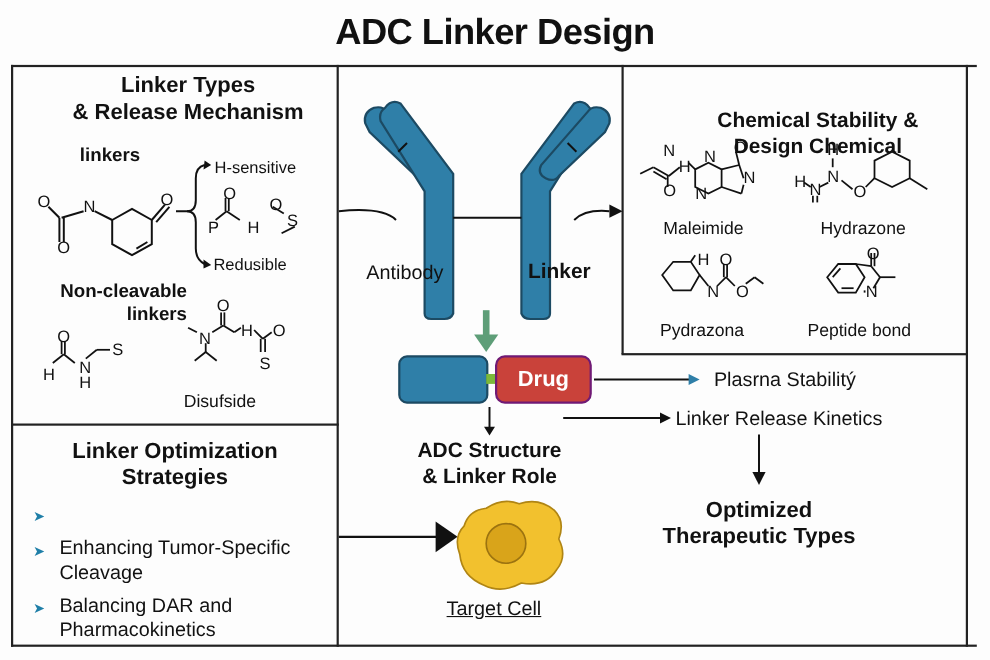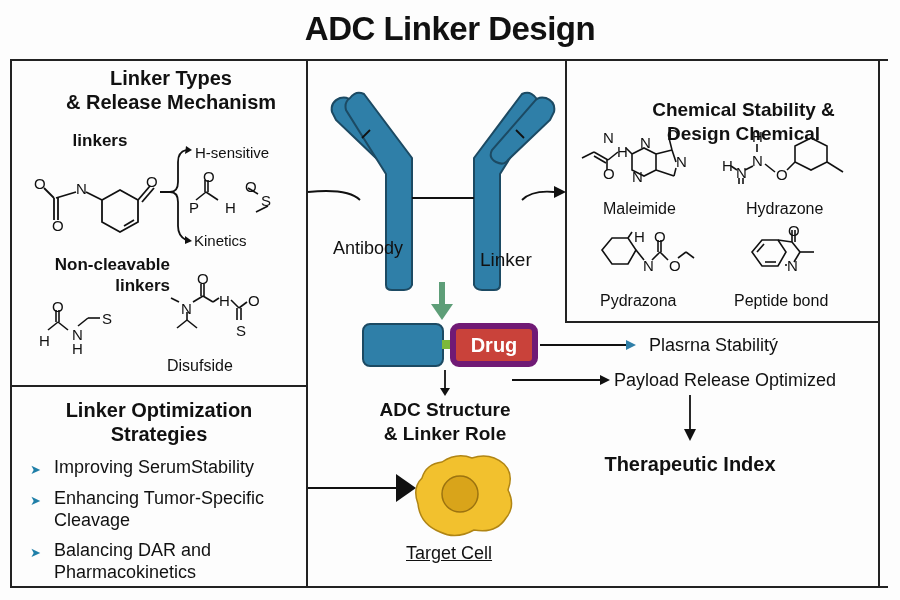--- a/index.html
+++ b/index.html
@@ -19,21 +19,21 @@
   .lbl { font-size: 15px; white-space: nowrap; }
   .chem-lbl { font-size: 16px; white-space: nowrap; }
   .strategy {
     font-size: 18px; line-height: 22px; left: 30px; width: 270px;
     display: flex; align-items: flex-start;
   }
   .strategy .bullet { color: #1f7fa8; font-size: 13px; width: 24px; padding-top: 3px; }
   .center-bold { font-weight: bold; text-align: center; font-size: 19px; line-height: 24px; }
   .drug-box {
     left: 450px; top: 323px; width: 88px; height: 44px; background: #c9423a;
-    border: 6px solid #701a75; border-radius: 9px; color: #fff; font-weight: bold;
+    border: 2px solid #701a75; border-radius: 9px; color: #fff; font-weight: bold;
     font-size: 20px; display: flex; align-items: center; justify-content: center;
     box-sizing: border-box;
   }
   .ab-box {
     left: 362px; top: 323px; width: 82px; height: 44px; background: #2f7fa8;
     border: 2px solid #1c4a63; border-radius: 8px; box-sizing: border-box;
   }
   .flow-text { font-size: 18px; white-space: nowrap; }
   svg { position: absolute; overflow: visible; }
 </style>
@@ -81,21 +81,21 @@
 
   <svg style="left:160px; top:140px;" width="40" height="110" viewBox="0 0 40 110">
     <g stroke="#111" stroke-width="1.8" fill="none">
       <path d="M0,52 L10,52 Q18,52 18,42 L18,22 Q18,12 26,10"></path>
       <path d="M10,52 Q18,52 18,62 L18,86 Q18,96 26,100"></path>
     </g>
     <polygon points="26,6 32,10 25,14" fill="#111"></polygon>
     <polygon points="25,96 32,101 25,104" fill="#111"></polygon>
   </svg>
   <div class="abs lbl" style="left:195px; top:144px;">H-sensitive</div>
-  <div class="abs lbl" style="left:194px; top:232px;">Kinetics</div>
+  <div class="abs lbl" style="left:194px; top:232px;">Redusible</div>
 
   <svg style="left:188px; top:178px;" width="90" height="45" viewBox="0 0 90 45">
     <g stroke="#111" stroke-width="1.6" fill="none">
       <line x1="8" y1="22" x2="18" y2="14"></line>
       <line x1="18" y1="14" x2="30" y2="22"></line>
       <line x1="17" y1="2" x2="17" y2="14"></line>
       <line x1="20" y1="2" x2="20" y2="14"></line>
       <line x1="60" y1="10" x2="70" y2="16"></line>
       <line x1="68" y1="34" x2="80" y2="28"></line>
     </g>
@@ -153,21 +153,20 @@
   <div class="abs chem-lbl" style="left:167px; top:357px;">Disufside</div>
 </section>
 
 <section>
   <div class="abs box-title" style="left:12px; top:398px; width:294px;">
     <div>Linker Optimization</div>
     <div>Strategies</div>
   </div>
   <div class="abs strategy" style="top:456px;">
     <span class="bullet">➤</span>
-    <span><span>Improving SerumStability</span></span>
   </div>
   <div class="abs strategy" style="top:487px;">
     <span class="bullet">➤</span>
     <span>
       <div>Enhancing Tumor-Specific</div>
       <div>Cleavage</div>
     </span>
   </div>
   <div class="abs strategy" style="top:539px;">
     <span class="bullet">➤</span>
@@ -199,21 +198,21 @@
 
   <svg style="left:308px; top:180px;" width="60" height="30" viewBox="0 0 60 30">
     <path d="M0,12 Q40,8 52,20" stroke="#111" stroke-width="1.8" fill="none"></path>
   </svg>
   <svg style="left:520px; top:180px;" width="50" height="30" viewBox="0 0 50 30">
     <path d="M2,20 Q12,10 34,12" stroke="#111" stroke-width="1.8" fill="none"></path>
     <polygon points="34,6 46,12 34,18" fill="#111"></polygon>
   </svg>
 
   <div class="abs" style="left:333px; top:238px; font-size:18px;">Antibody</div>
-  <div class="abs" style="left:480px; top:249px; font-size:19px; font-weight:normal;">Linker</div>
+  <div class="abs" style="left:480px; top:237px; font-size:19px; font-weight:bold;">Linker</div>
 
   <svg style="left:430px; top:282px;" width="24" height="42" viewBox="0 0 24 42">
     <rect x="9" y="0" width="6" height="24" fill="#5e9e78"></rect>
     <polygon points="1,22 23,22 12,38" fill="#5e9e78"></polygon>
   </svg>
 
   <div class="abs ab-box"></div>
   <div class="abs" style="left:442px; top:340px; width:10px; height:9px; background:#7cb83a;"></div>
   <div class="abs drug-box">Drug</div>
 
@@ -332,23 +331,24 @@
   <svg style="left:540px; top:338px;" width="100" height="14" viewBox="0 0 100 14">
     <line x1="0" y1="7" x2="90" y2="7" stroke="#111" stroke-width="1.8"></line>
     <polygon points="86,2 96,7 86,12" fill="#2f7fa8"></polygon>
   </svg>
   <div class="abs flow-text" style="left:649px; top:335px;">Plasrna Stabilitý</div>
 
   <svg style="left:512px; top:373px;" width="100" height="14" viewBox="0 0 100 14">
     <line x1="0" y1="7" x2="92" y2="7" stroke="#111" stroke-width="1.8"></line>
     <polygon points="88,2 98,7 88,12" fill="#111"></polygon>
   </svg>
-  <div class="abs flow-text" style="left:614px; top:370px;">Payload Release Optimized</div>
+  <div class="abs flow-text" style="left:614px; top:370px;">Linker Release Kinetics</div>
 
   <svg style="left:683px; top:395px;" width="14" height="48" viewBox="0 0 14 48">
     <line x1="7" y1="0" x2="7" y2="38" stroke="#111" stroke-width="1.8"></line>
     <polygon points="1,34 13,34 7,46" fill="#111"></polygon>
   </svg>
 
   <div class="abs center-bold" style="left:590px; top:452px; width:200px; font-size:20px;">
-    <div>Therapeutic Index</div>
+    <div>Optimized</div>
+    <div>Therapeutic Types</div>
   </div>
 </section>
 
 </body></html>

